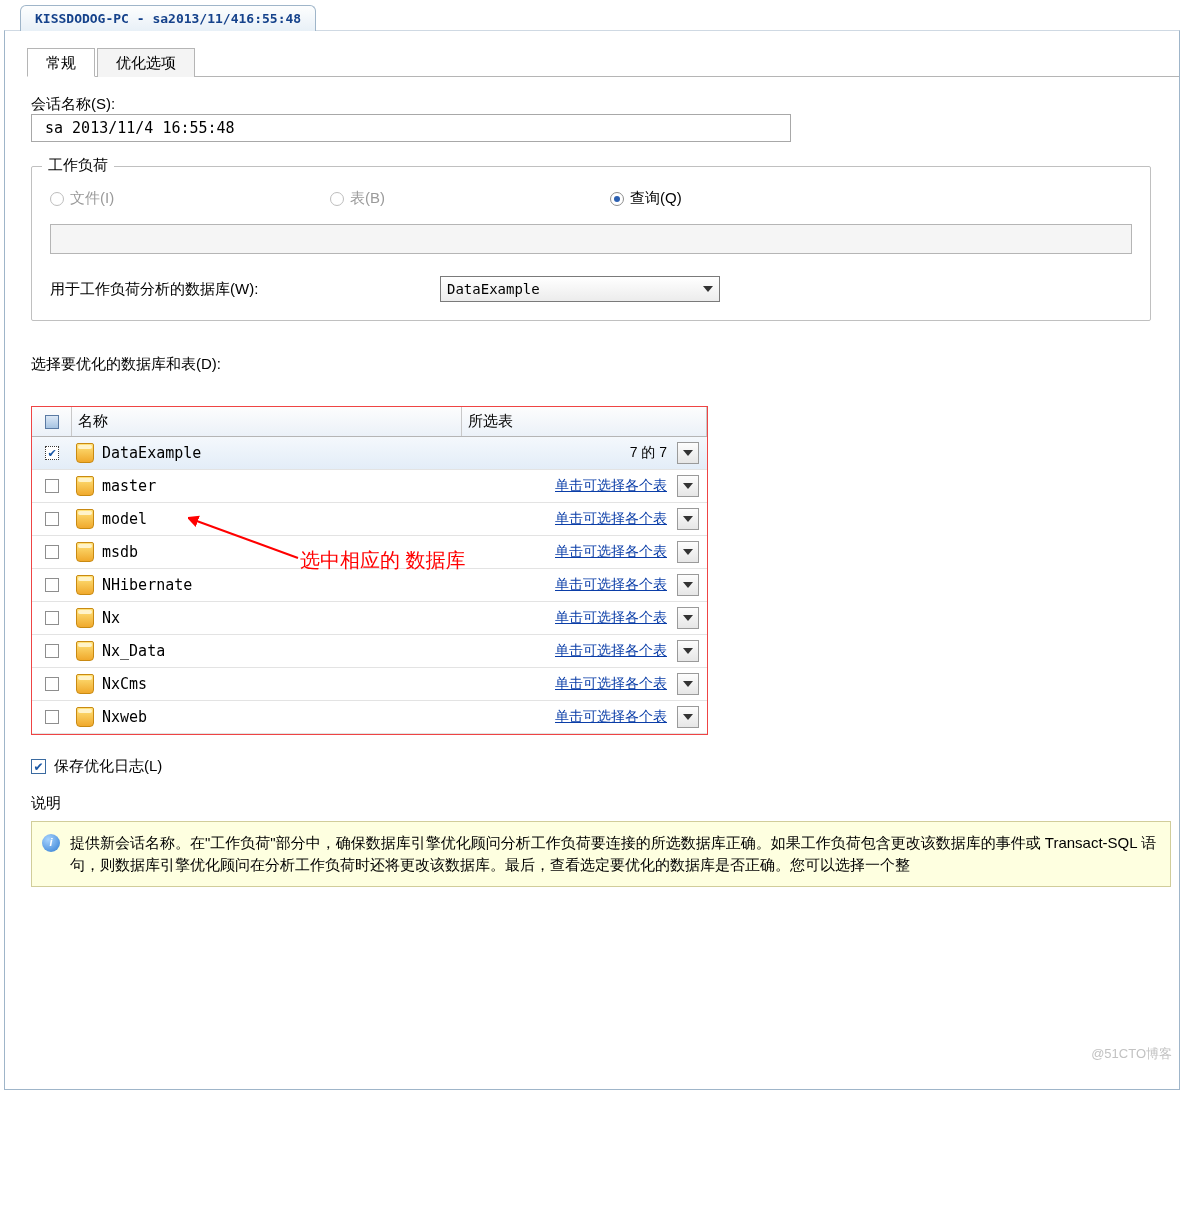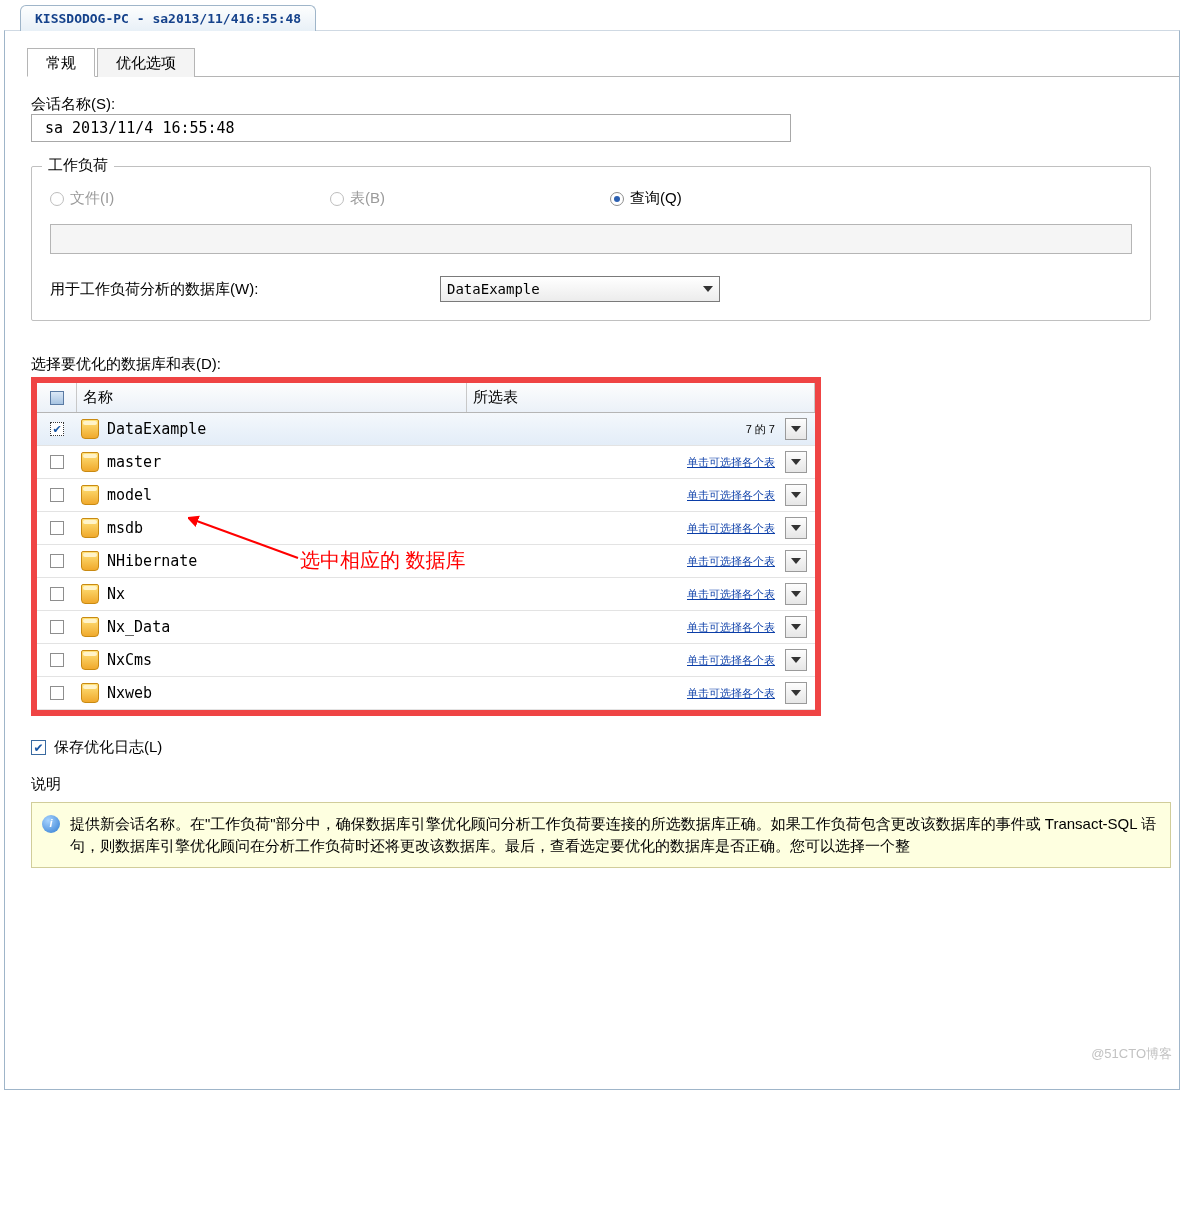--- a/index.html
+++ b/index.html
@@ -27,33 +27,33 @@
   .radio-circle{width:14px;height:14px;border:1px solid #8e8e8e;border-radius:50%;background:#fff;display:inline-flex;align-items:center;justify-content:center}
   .radio-item.disabled .radio-circle{border-color:#bdbdbd}
   .radio-dot{width:6px;height:6px;border-radius:50%;background:#2b5fb0}
   .empty-bar{margin-top:16px;width:100%;height:30px;border:1px solid #b5b5b5;background:#f5f5f5}
   .db-row{margin-top:22px;display:flex;align-items:center;gap:0}
   .db-label{width:390px;font-size:15px}
   .db-select{width:280px;height:26px;border:1px solid #7a7a7a;background:linear-gradient(#fff,#ececec);display:flex;align-items:center;justify-content:space-between;padding:0 6px;font-family:"SimSun","NSimSun",monospace;font-size:14px;cursor:default}
   .db-select .caret{width:0;height:0;border-left:5px solid transparent;border-right:5px solid transparent;border-top:6px solid #333}
   .section-label{margin-top:34px;font-size:15px}
   
-  .db-table{margin-top:3px;width:790px;border:6px solid #ef4444}
+  .db-table{margin-top:32px;width:677px;border:1px solid #ef4444}
   .db-thead{display:flex;background:linear-gradient(#fdfdfd,#ebf1f8);border-bottom:1px solid #b5b5b5;height:30px;align-items:center}
   .th{border-right:1px solid #c8c8c8;height:100%;display:flex;align-items:center;padding-left:6px;font-size:15px}
   .th.chkcol{width:40px;justify-content:center;padding:0}
   .th.name{width:390px}
   .th.sel{flex:1}
   .hdr-check{width:14px;height:14px;border:1px solid #5a7aa3;background:linear-gradient(#dce8f6,#a7c4e2)}
   .db-row-item{display:flex;height:33px;align-items:center;border-bottom:1px solid #e3e3e3;position:relative}
   .db-row-item.selected{background:linear-gradient(#f4f8fc,#e3edf8)}
   .cell{display:flex;align-items:center;height:100%}
   .cell.chkcol{width:40px;justify-content:center}
   .cell.name{width:390px;gap:8px;padding-left:4px;font-family:"SimSun","NSimSun",monospace;font-size:15px}
-  .cell.sel{flex:1;justify-content:flex-end;padding-right:8px;gap:10px;font-size:11px}
+  .cell.sel{flex:1;justify-content:flex-end;padding-right:8px;gap:10px;font-size:14px}
   .row-check{width:14px;height:14px;border:1px solid #8e8e8e;background:#fff;display:flex;align-items:center;justify-content:center}
   .row-check.checked{border:1px dotted #3a3a3a}
   .row-check .tick{font-size:11px;color:#1856a5;line-height:1}
   .db-icon{width:18px;height:20px;background:linear-gradient(#ffe27a,#f0a92c);border:1px solid #c98a12;border-radius:2px 2px 4px 4px;position:relative}
   .db-icon::before{content:"";position:absolute;top:1px;left:1px;right:1px;height:4px;background:#fff3c9;border-radius:2px}
   .link{color:#0b3ea8;text-decoration:underline;cursor:pointer}
   .caret-btn{width:22px;height:22px;border:1px solid #9a9a9a;background:linear-gradient(#fdfdfd,#e6e6e6);display:flex;align-items:center;justify-content:center;cursor:default}
   .caret-btn .caret{width:0;height:0;border-left:5px solid transparent;border-right:5px solid transparent;border-top:6px solid #333}
   .save-row{margin-top:22px;display:flex;align-items:center;gap:8px;font-size:15px}
   .save-check{width:15px;height:15px;border:1px solid #3a6aa0;background:#fff;display:flex;align-items:center;justify-content:center}

